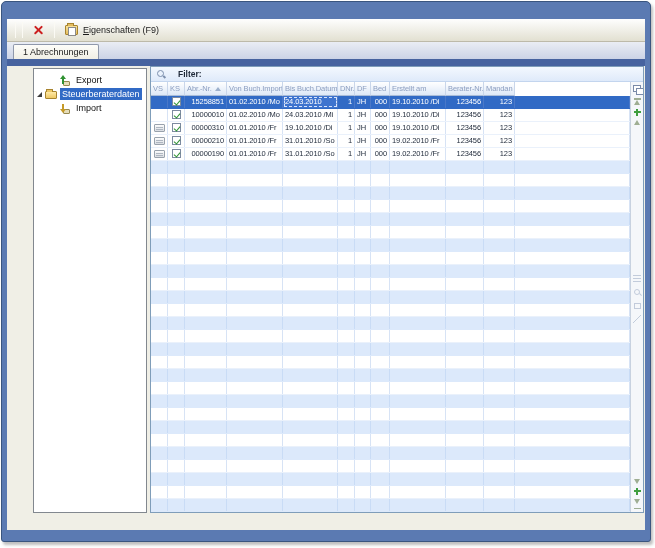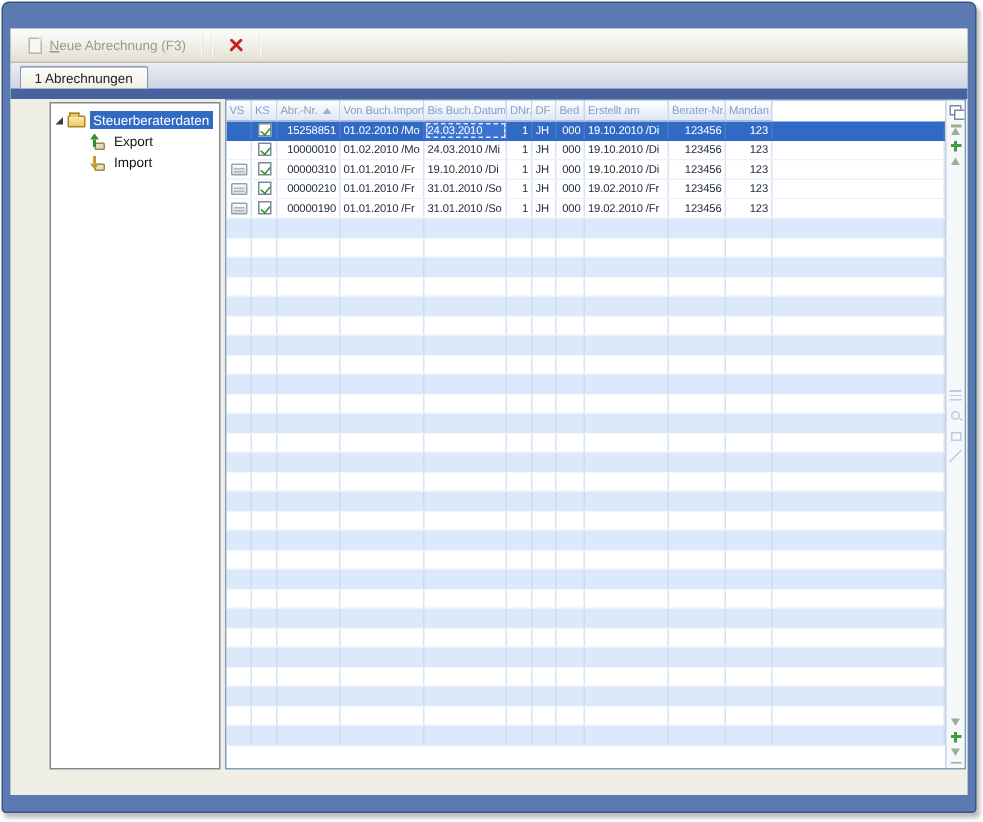--- a/index.html
+++ b/index.html
@@ -119,66 +119,70 @@
 </head>
 <body>
 
 <div class="stage">
   <div class="window">
 
 
     <div class="win-body">
 
       <div class="toolbar">
-        <button class="tbtn disabled">
-          <span class="ico-doc"></span>
-          <span class="lbl"><u>N</u><span>eue Abrechnung (F3)</span></span>
-        </button>
         <span class="tsep"></span>
         <span class="tsep"></span>
         <button class="tbtn">
           <span class="ico-x"></span>
         </button>
         <span class="tsep"></span>
+        <button class="tbtn">
+          <span class="ico-props"></span>
+          <span class="lbl"><u>E</u><span>igenschaften (F9)</span></span>
+        </button>
       </div>
 
       <div class="tabstrip">
         <div class="tab">
           <span>1 Abrechnungen</span>
         </div>
       </div>
       <div class="darkband"></div>
 
       <div class="content">
 
         <div class="tree-panel">
-          <div class="titem root">
-            <span class="expander"></span>
-            <span class="ico-folder"></span>
-            <span class="tree-label sel">Steuerberaterdaten</span>
-          </div>
           <div class="titem child">
             <span class="ico-arrowbox ico-export">
                 <span class="base"></span>
                 <span class="shaft"></span>
                 <span class="head"></span>
               </span>
             <span class="tree-label">Export</span>
+          </div>
+          <div class="titem root">
+            <span class="expander"></span>
+            <span class="ico-folder"></span>
+            <span class="tree-label sel">Steuerberaterdaten</span>
           </div>
           <div class="titem child">
             <span class="ico-arrowbox ico-import">
                 <span class="base"></span>
                 <span class="shaft"></span>
                 <span class="head"></span>
               </span>
             <span class="tree-label">Import</span>
           </div>
         </div>
 
         <div class="table-panel">
+          <div class="filter-row">
+            <span class="ico-mag"></span>
+            <span class="filter-label">Filter:</span>
+          </div>
           <div class="grid-zone">
             <div class="grid">
               <div class="hrow">
                   <div class="hcell" style="width: 17px;"><span>VS</span></div>
                   <div class="hcell" style="width: 17px;"><span>KS</span></div>
                   <div class="hcell" style="width: 42px;"><span>Abr.-Nr.</span><i class="sort-asc"></i></div>
                   <div class="hcell" style="width: 56px;"><span>Von Buch.Import</span></div>
                   <div class="hcell" style="width: 55px;"><span>Bis Buch.Datum</span></div>
                   <div class="hcell" style="width: 17px;"><span>DNr.</span></div>
                   <div class="hcell" style="width: 16px;"><span>DF</span></div>

